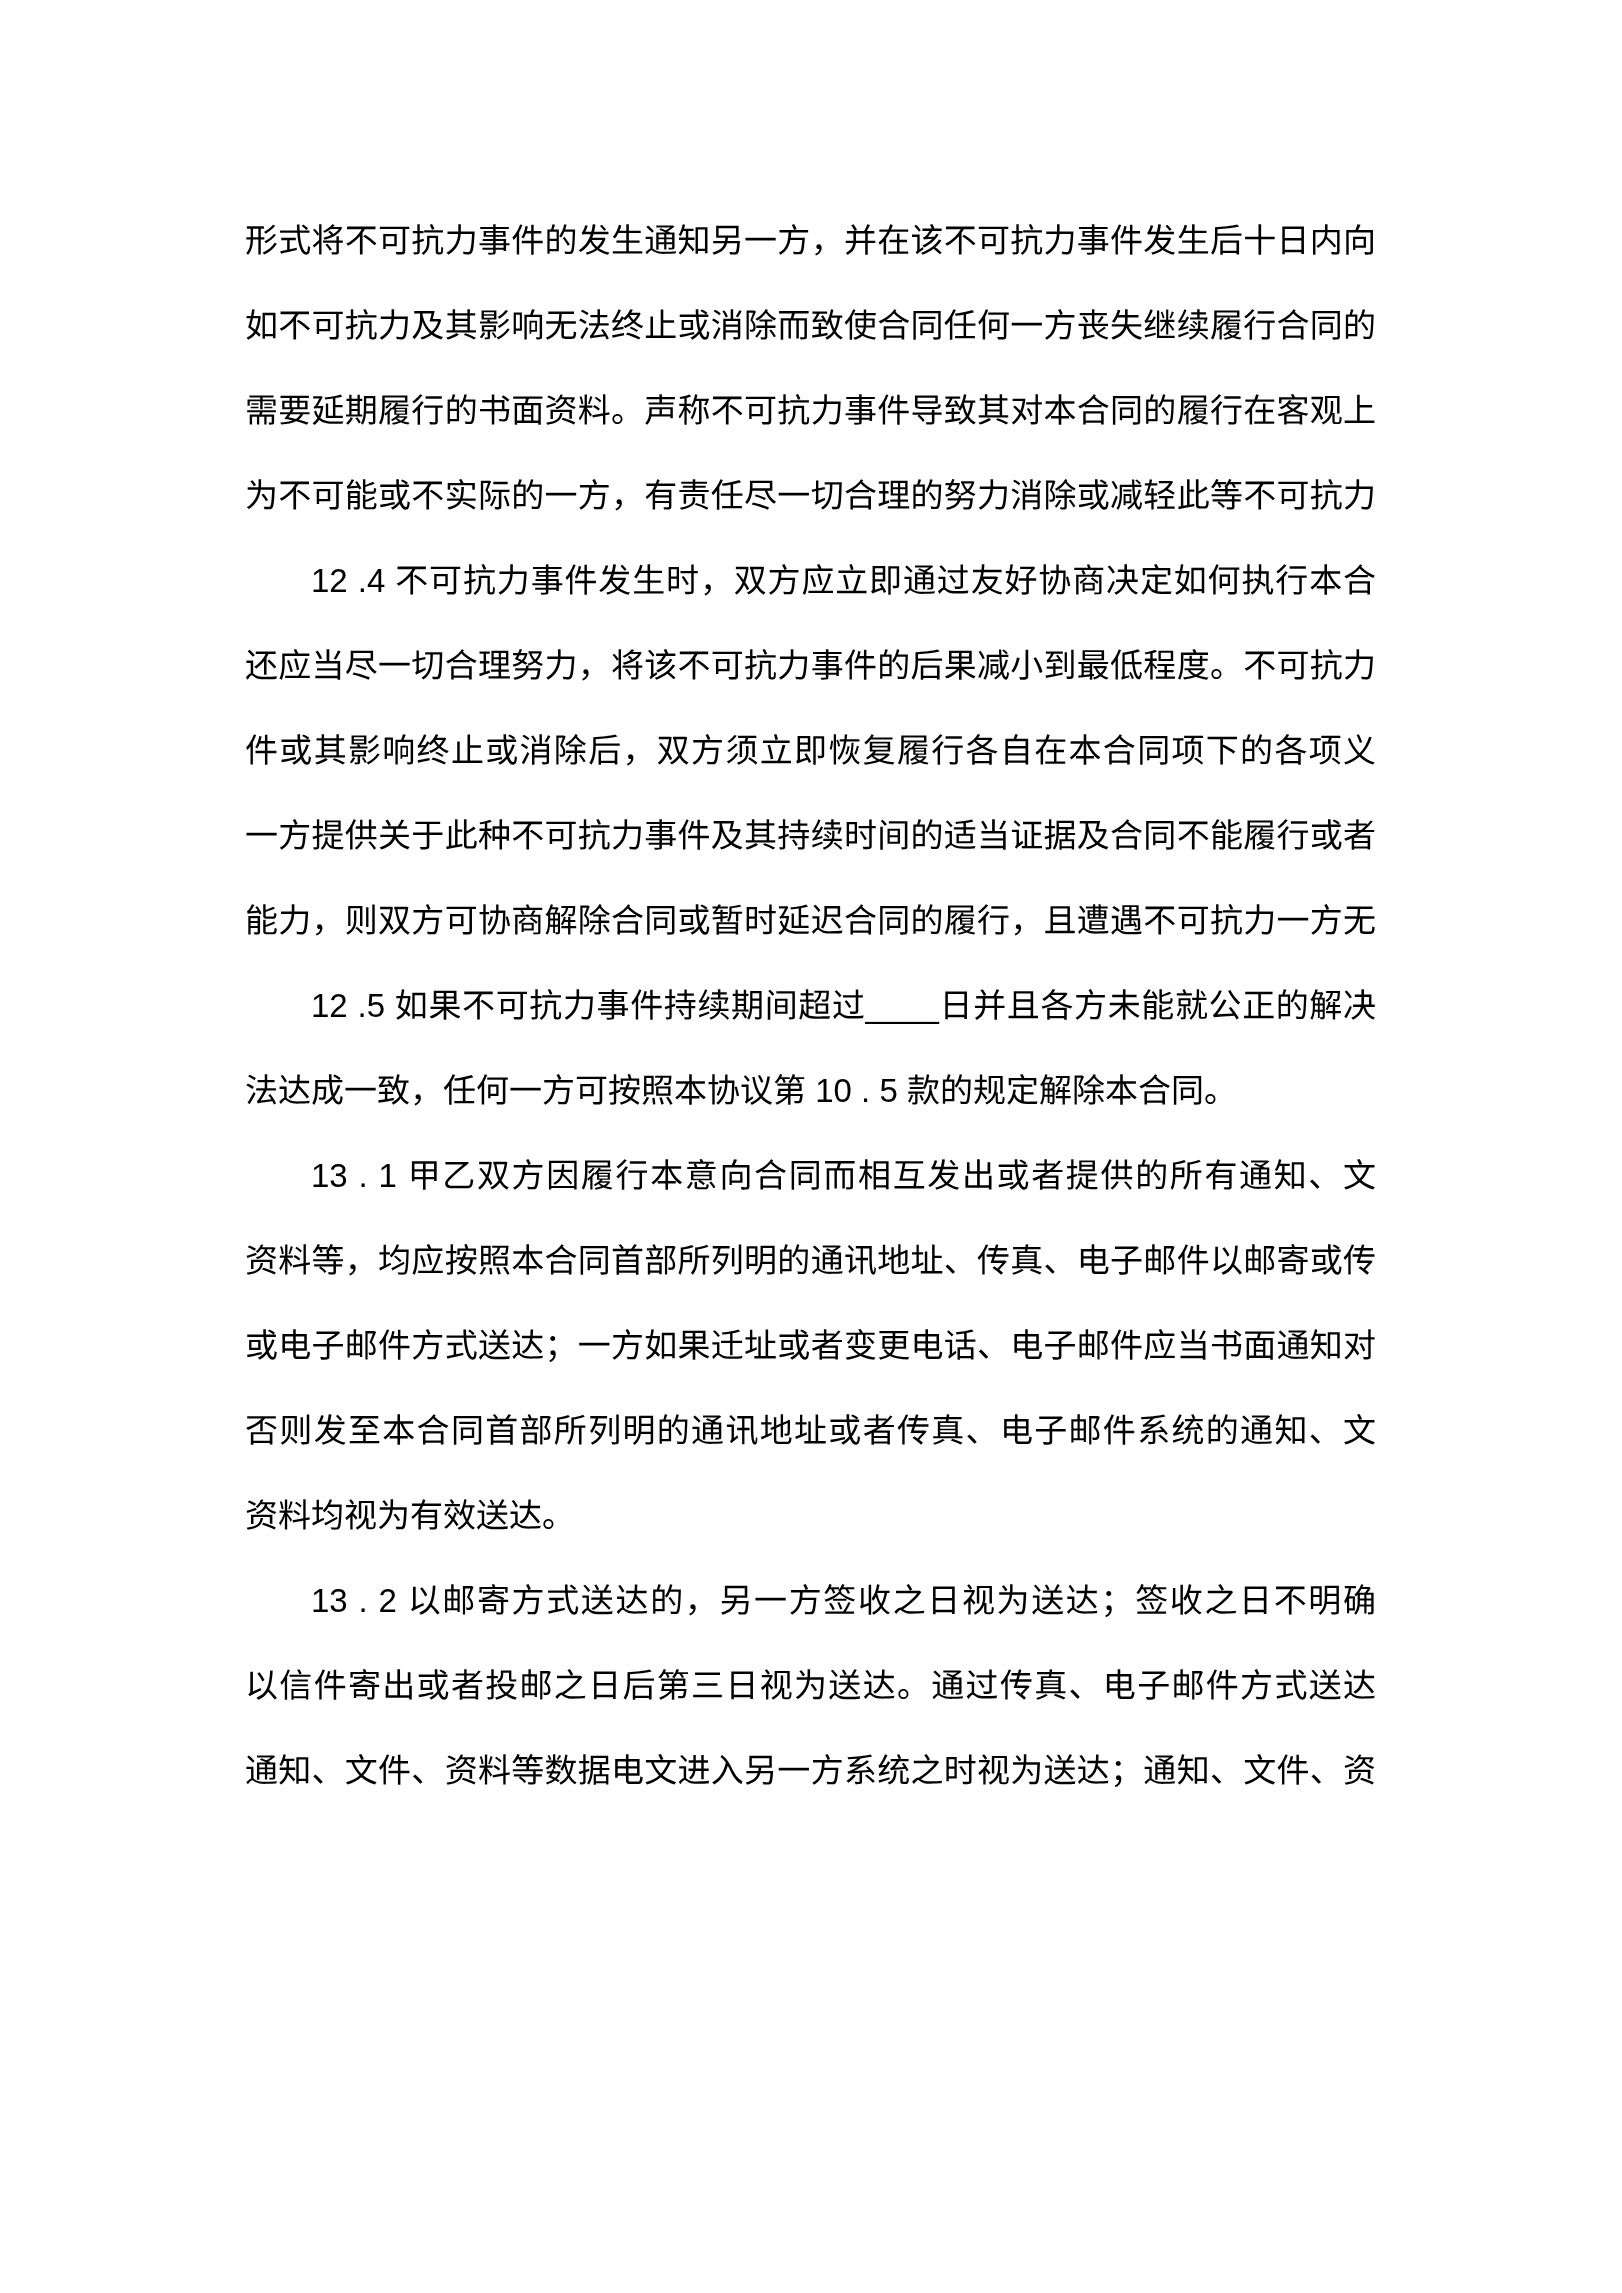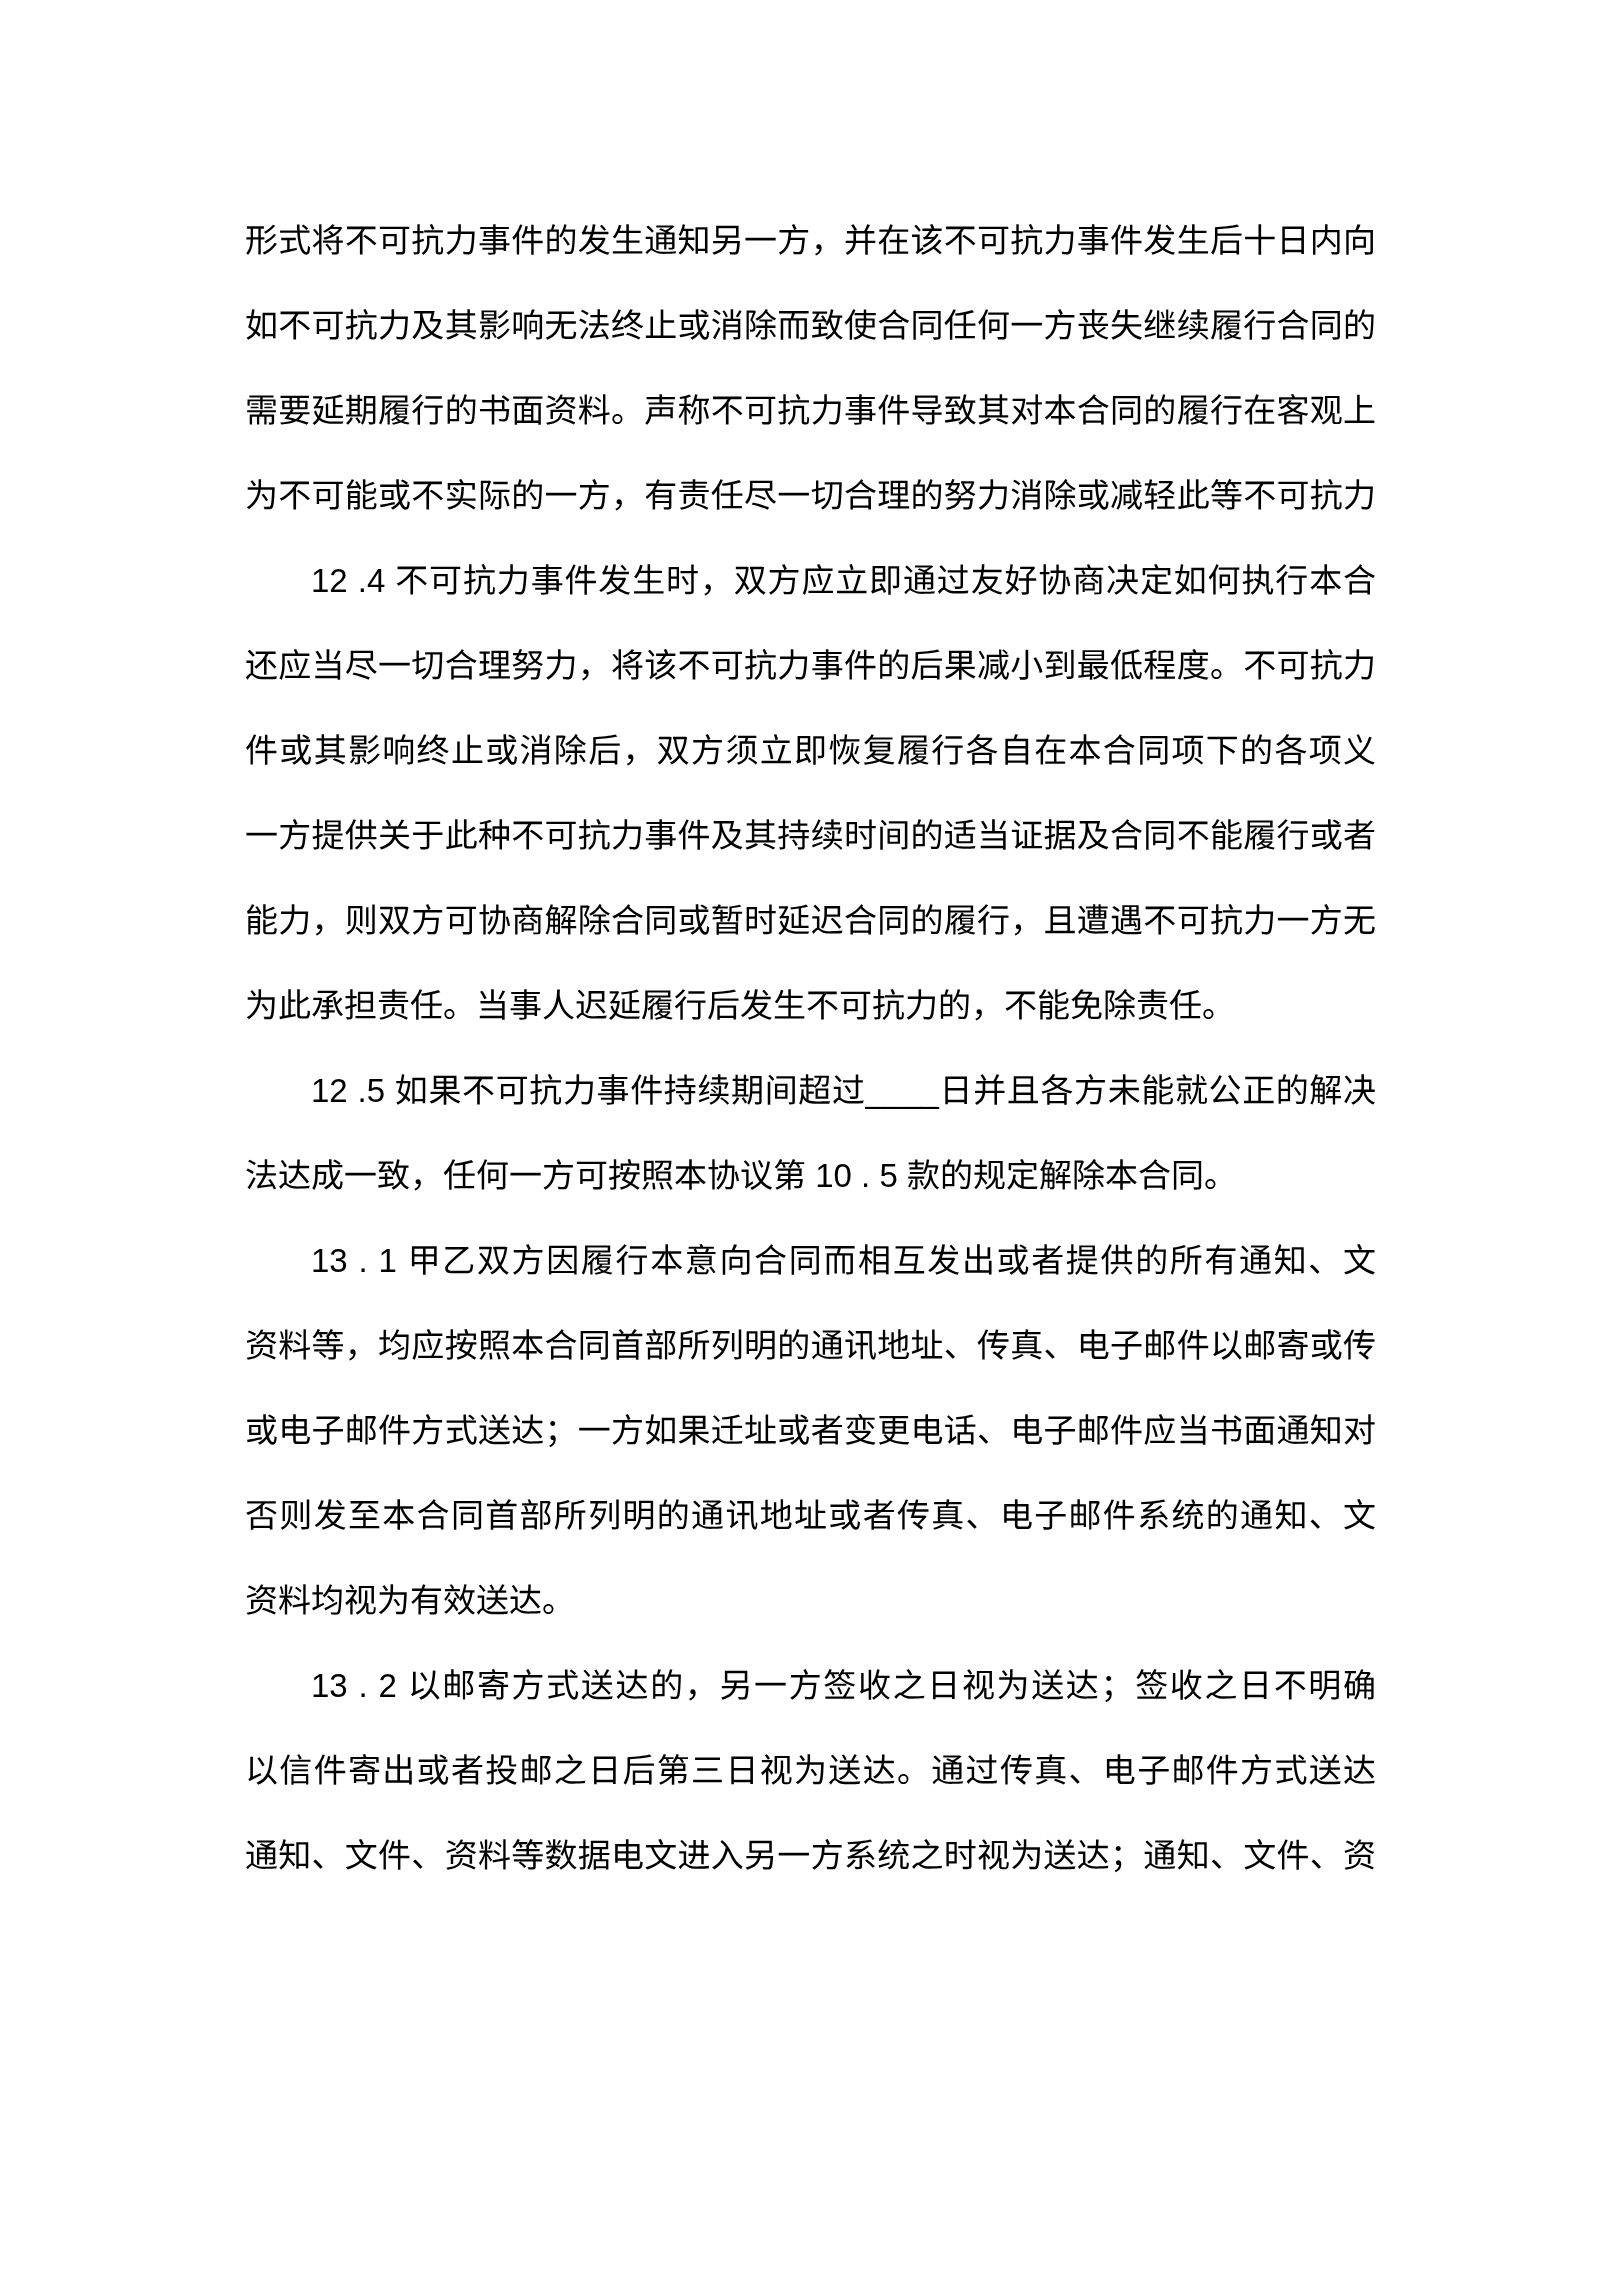--- a/index.html
+++ b/index.html
@@ -59,21 +59,20 @@
     <div class="line">需要延期履行的书面资料。声称不可抗力事件导致其对本合同的履行在客观上成</div>
     <div class="line">为不可能或不实际的一方，有责任尽一切合理的努力消除或减轻此等不可抗力事</div>
   </div>
 
   <div class="para">
     <div class="line indent">12 .4 不可抗力事件发生时，双方应立即通过友好协商决定如何执行本合同，</div>
     <div class="line">还应当尽一切合理努力，将该不可抗力事件的后果减小到最低程度。不可抗力事</div>
     <div class="line">件或其影响终止或消除后，双方须立即恢复履行各自在本合同项下的各项义务。</div>
     <div class="line">一方提供关于此种不可抗力事件及其持续时间的适当证据及合同不能履行或者</div>
     <div class="line">能力，则双方可协商解除合同或暂时延迟合同的履行，且遭遇不可抗力一方无须</div>
-    <div class="line end">为此承担责任。当事人迟延履行后发生不可抗力的，不能免除责任。</div>
   </div>
 
   <div class="para">
     <div class="line indent">12 .5 如果不可抗力事件持续期间超过____日并且各方未能就公正的解决办</div>
     <div class="line end">法达成一致，任何一方可按照本协议第 10 . 5 款的规定解除本合同。</div>
   </div>
 
 
   <div class="para">
     <div class="line indent">13 . 1 甲乙双方因履行本意向合同而相互发出或者提供的所有通知、文件、</div>

